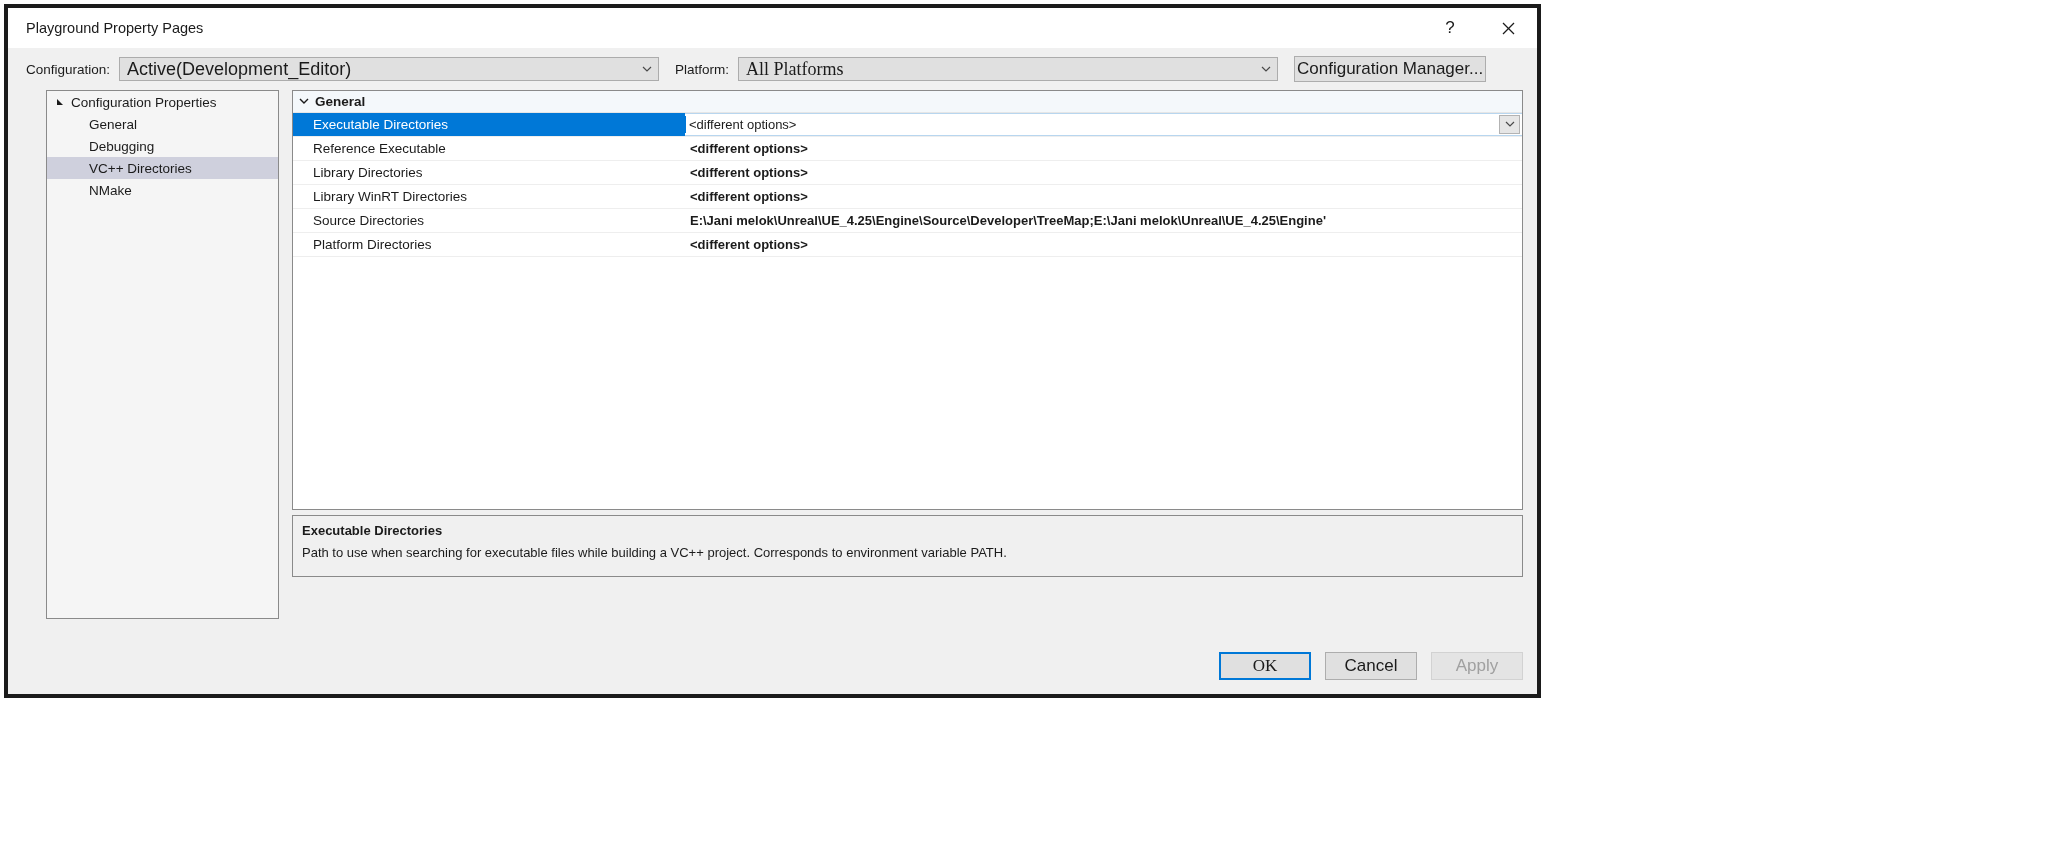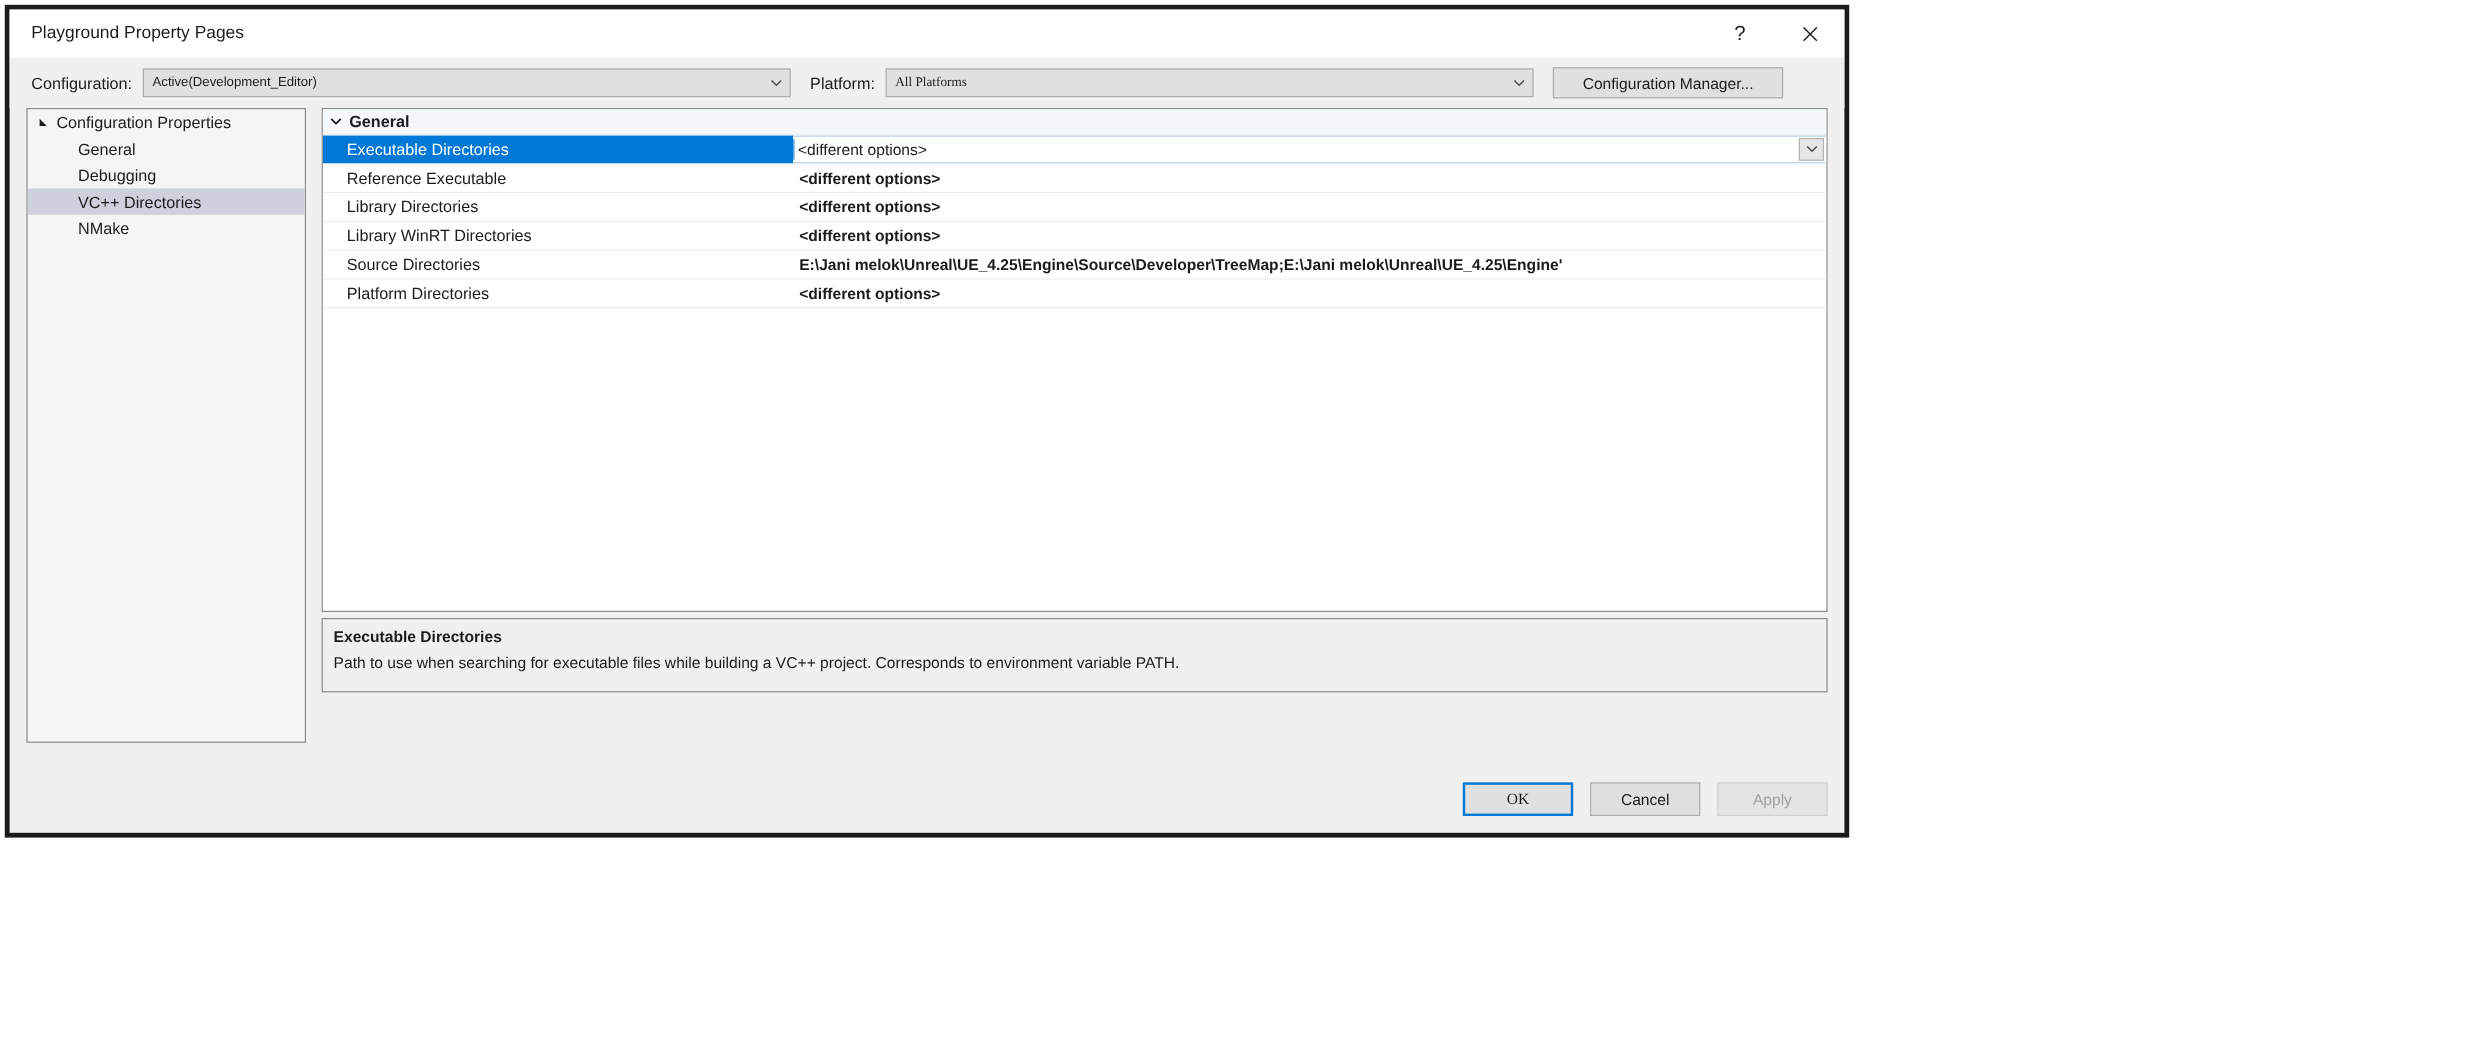--- a/index.html
+++ b/index.html
@@ -81,62 +81,63 @@
     position: relative;
     height: 24px;
     background: #e0e0e0;
     border: 1px solid #acacac;
     box-sizing: border-box;
     display: flex;
     align-items: center;
     cursor: default;
   }
   .combo .combo-text {
-    font-size: 11px;
+    font-size: 18px;
     color: #1b1b1b;
     padding-left: 7px;
     white-space: nowrap;
     overflow: hidden;
   }
   .combo .combo-arrow {
     margin-left: auto;
     width: 22px;
     display: flex;
     align-items: center;
     justify-content: center;
   }
   #config-combo { width: 540px; margin-left: 9px; }
   #platform-combo { width: 540px; margin-left: 9px; font-family: Liberation Serif, serif; }
   .cfg-gap { width: 16px; }
   .pushbutton {
     height: 26px;
     background: #e0e0e0;
     border: 1px solid #adadad;
     box-sizing: border-box;
-    font-size: 13px;
+    font-size: 17px;
     color: #1b1b1b;
     font-family: "Liberation Sans", sans-serif;
     display: flex;
     align-items: center;
     justify-content: center;
     cursor: default;
     white-space: nowrap;
   }
   #config-manager-button {
     width: 192px;
     margin-left: 16px;
   }
 
   
   .body-area {
     flex: 1 1 auto;
     display: flex;
     padding: 0 14px 0 14px;
     box-sizing: border-box;
     min-height: 0;
+    margin-left: 24px;
   }
 
   
   #tree-panel {
     width: 233px;
     flex: 0 0 auto;
     background: #f5f5f5;
     border: 1px solid #8a8a8a;
     box-sizing: border-box;
     height: 529px;

